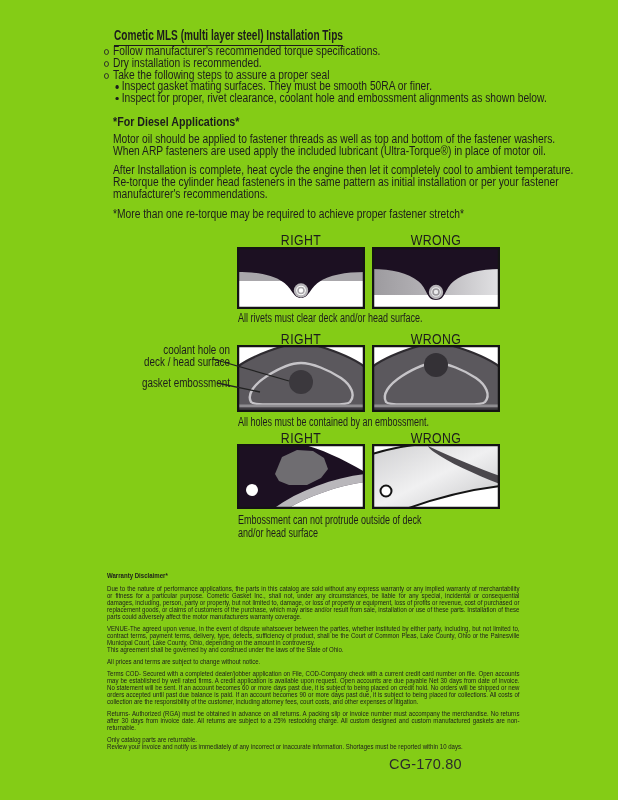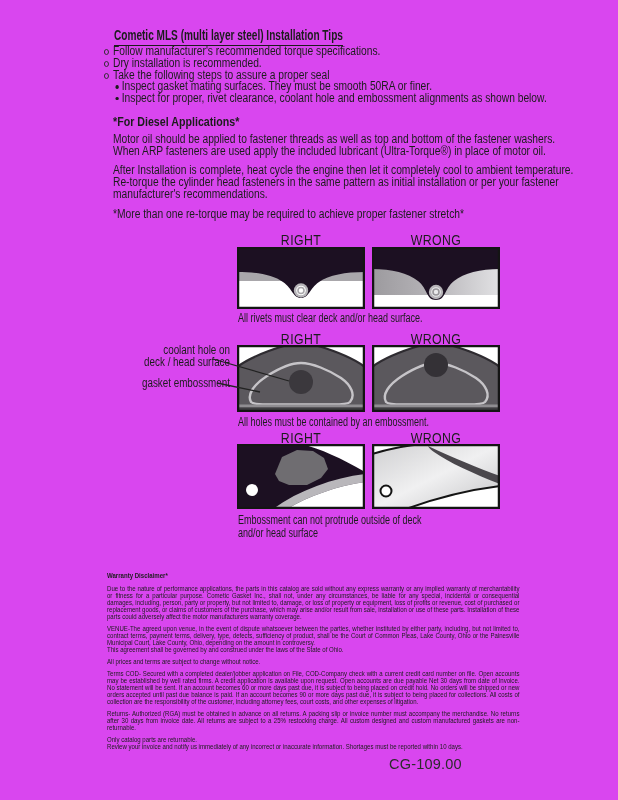--- a/index.html
+++ b/index.html
@@ -1,17 +1,17 @@
 <!DOCTYPE html>
 <html><head>
 <meta charset="utf-8">
 <style>
   html,body{margin:0;padding:0;background:#e8e8e8;}
   .page{
-    position:relative;width:618px;height:800px;background:#d946ef;
+    position:relative;width:618px;height:800px;background:#84cc16;
     font-family:"Liberation Sans",sans-serif;color:#1c1c1c;overflow:hidden;
     margin:0 auto;
   }
   .abs{position:absolute;}
   .cx82{transform:scaleX(.82);transform-origin:0 0;}
   .cx72{transform:scaleX(.72);transform-origin:0 0;}
 
   
   #title{left:114px;top:27px;font-size:14px;font-weight:bold;white-space:nowrap;}
   #title .u{border-bottom:1.6px solid #1c1c1c;padding-bottom:2px;display:inline-block;}
@@ -219,15 +219,15 @@
     <div class="wp">Due to the nature of performance applications, the parts in this catalog are sold without any express warranty or any implied warranty of merchantability or fitness for a particular purpose.  Cometic Gasket Inc., shall not, under any circumstances, be liable for any special, incidental or consequential damages, including, person, party or property, but not limited to, damage, or loss of property or equipment, loss of profits or revenue, cost of purchased or replacement goods, or claims of customers of the purchase, which may arise and/or result from sale, installation or use of these parts.  Installation of these parts could adversely affect the motor manufacturers warranty coverage.</div>
     <div class="wp tight">VENUE-The agreed upon venue, in the event of dispute whatsoever between the parties, whether instituted by either party, including, but not limited to, contract terms, payment terms, delivery, type, defects, sufficiency of product, shall be the Court of Common Pleas, Lake County, Ohio or the Painesville Municipal Court, Lake County, Ohio, depending on the amount in controversy.</div>
     <div class="wp nj">This agreement shall be governed by and construed under the laws of the State of Ohio.</div>
     <div class="wp nj">All prices and terms are subject to change without notice.</div>
     <div class="wp">Terms COD- Secured with a completed dealer/jobber application on File, COD-Company check with a current credit card number on file.  Open accounts may be established by well rated firms.  A credit application is available upon request.  Open accounts are due payable Net 30 days from date of invoice.  No statement will be sent.  If an account becomes 60 or more days past due, it is subject to being placed on credit hold.  No orders will be shipped or new orders accepted until past due balance is paid.  If an account becomes 90 or more days past due, it is subject to being placed for collections.  All costs of collection are the responsibility of the customer, including attorney fees, court costs, and other expenses of litigation.</div>
     <div class="wp">Returns- Authorized (RGA) must be obtained in advance on all returns.  A packing slip or invoice number must accompany the merchandise.  No returns after 30 days from invoice date.  All returns are subject to a 25% restocking charge.  All custom designed and custom manufactured gaskets are non-returnable.</div>
     <div class="wp nj tight">Only catalog parts are returnable.</div>
     <div class="wp nj">Review your invoice and notify us immediately of any incorrect or inaccurate information.  Shortages must be reported within 10 days.</div>
   </div>
 
-  <div class="abs" id="code">CG-109.00</div>
+  <div class="abs" id="code">CG-170.80</div>
 
 </div>
 
 </body></html>

